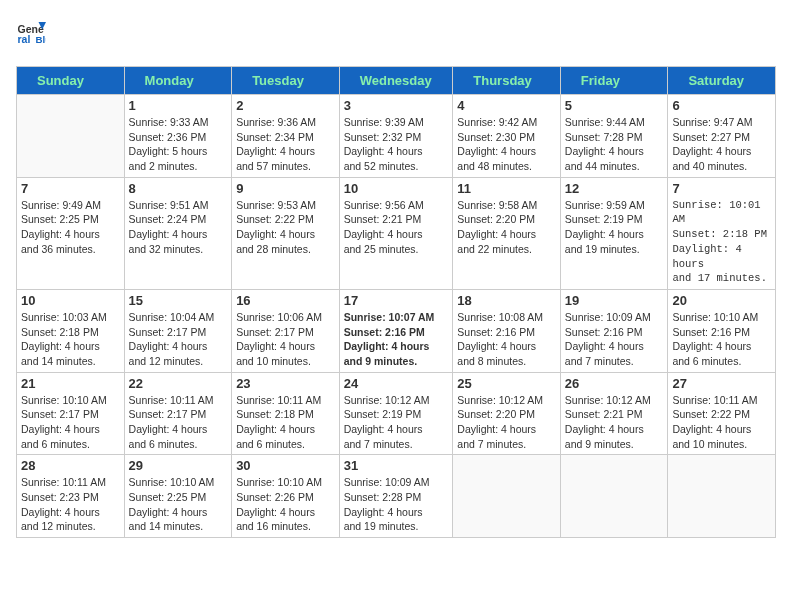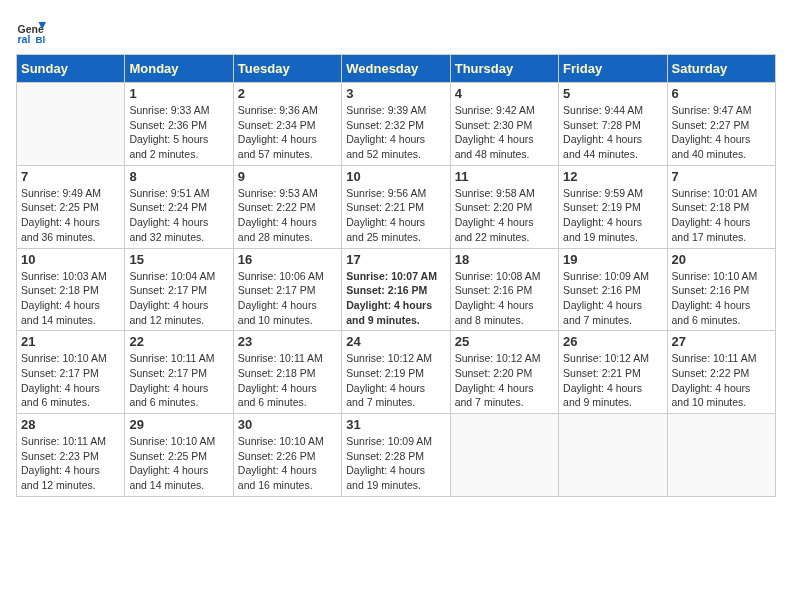--- a/index.html
+++ b/index.html
@@ -7,21 +7,21 @@
       font-family: Arial, sans-serif;
       background: #fff;
       width: 792px;
       min-height: 612px;
       padding: 16px;
     }
     .header-area {
       display: flex;
       align-items: flex-end;
       justify-content: space-between;
-      margin-bottom: 8px;
+      margin-bottom: 20px;
     }
     .logo {
       display: flex;
       align-items: center;
       gap: 4px;
     }
     .logo-text {
       display: flex;
       flex-direction: column;
       font-size: 18px;
@@ -47,24 +47,24 @@
       font-size: 14px;
       color: #555;
     }
     .calendar {
       width: 100%;
       border-collapse: collapse;
       margin-top: 4px;
     }
     .calendar th {
       background: #1565c0;
-      color: #fef9c3;
+      color: #86efac;
       font-size: 13px;
       font-weight: bold;
-      padding: 6px 4px;
+      padding: 6px 20px;
       text-align: left;
       border: 1px solid #ccc;
     }
     .calendar td {
       border: 1px solid #ccc;
       vertical-align: top;
       padding: 3px 4px;
       width: 107px;
       min-height: 80px;
       font-size: 11px;
@@ -203,21 +203,21 @@
         </td>
         <td>
           <span class="day-number">12</span>
           <div class="cell-text" style="white-space: pre-line;">Sunrise: 9:59 AM
 Sunset: 2:19 PM
 Daylight: 4 hours
 and 19 minutes.</div>
         </td>
         <td>
           <span class="day-number">7</span>
-          <div class="cell-text" style="white-space: pre-line;">Sunrise: 10:01 AM
+          <div class="cell-text" style="white-space: pre-line; font-family: Liberation Mono, monospace;">Sunrise: 10:01 AM
 Sunset: 2:18 PM
 Daylight: 4 hours
 and 17 minutes.</div>
         </td>
       </tr>
       <tr>
         <td>
           <span class="day-number">10</span>
           <div class="cell-text" style="white-space: pre-line;">Sunrise: 10:03 AM
 Sunset: 2:18 PM

